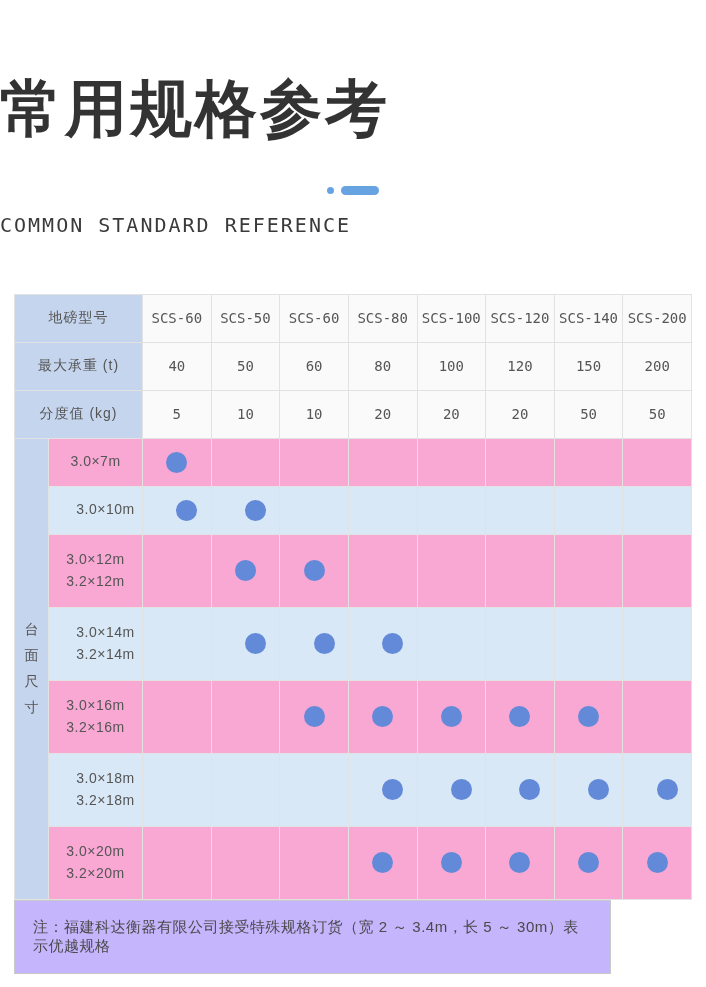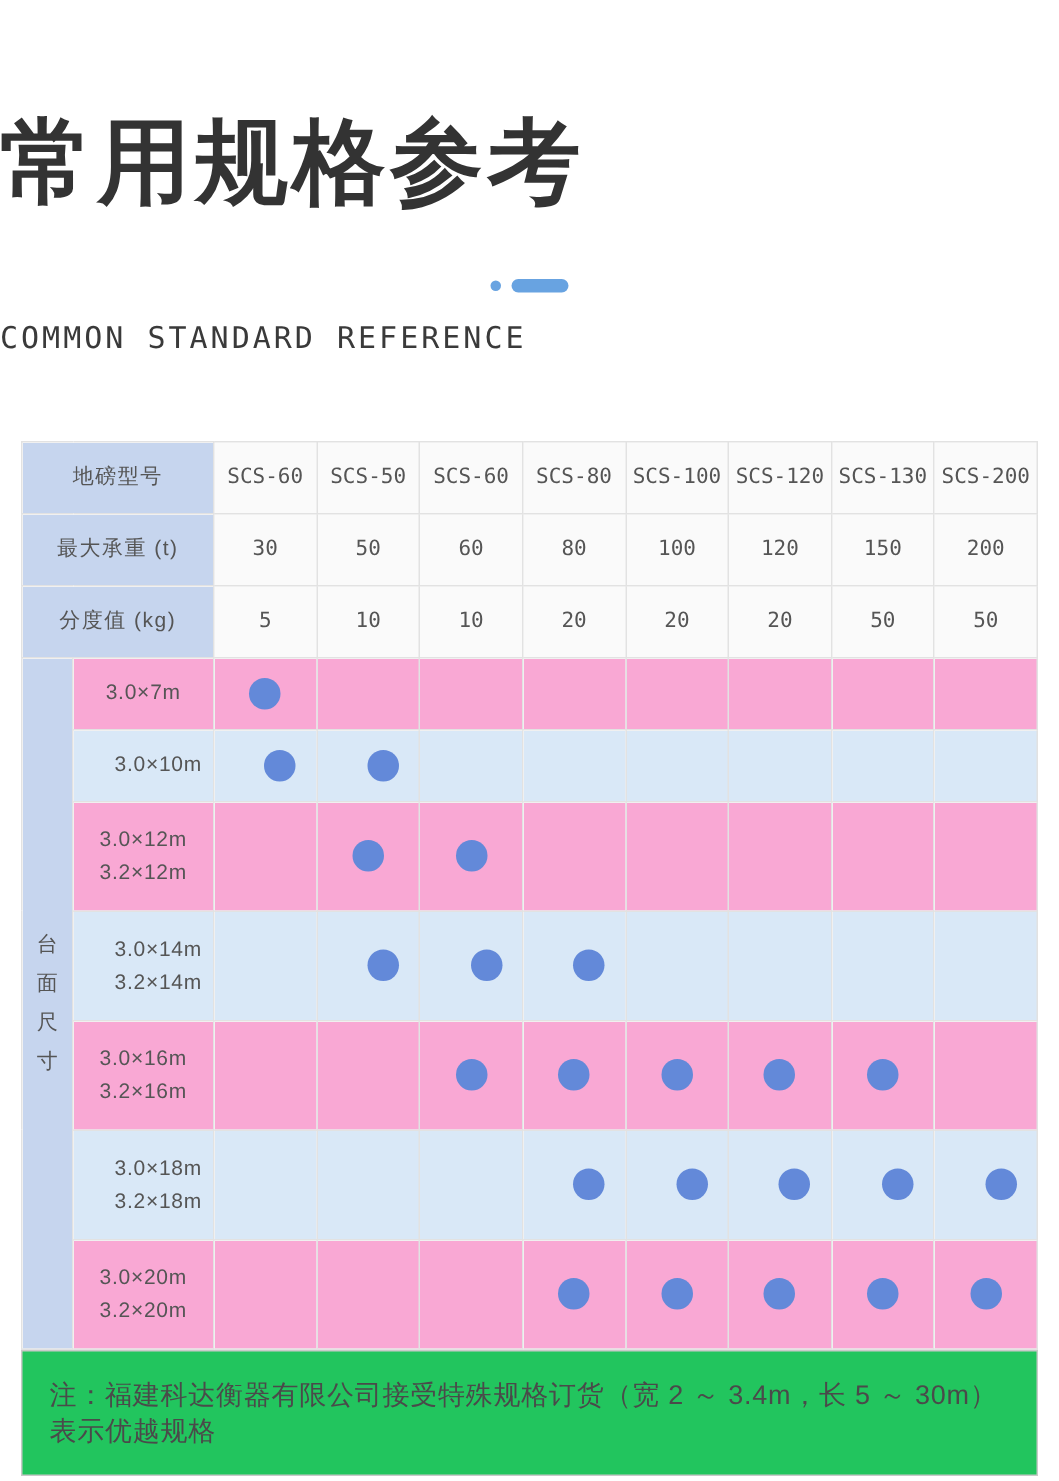--- a/index.html
+++ b/index.html
@@ -91,25 +91,25 @@
   tr.plain td { background: #f9a8d4; }
   tr.plain td.strip, tr.shaded td.strip { background: #c6d5ee; }
   .dot {
     display: inline-block;
     width: 21px; height: 21px;
     border-radius: 50%;
     background: #6389d9;
     vertical-align: middle;
   }
   .note-box {
-    width: 678px;
+    width: 597px;
     border: 1px solid #c9c9c9;
-    background: #22c55e;
+    background: #c4b5fd;
     padding: 17px 18px;
-    font-size: 18px;
+    font-size: 15px;
     color: #4a4a4a;
     letter-spacing: 0.5px;
     text-align: left;
   }
 </style>
 </head>
 <body>
 
 <div class="page-header">
   <h1 class="page-title">常用规格参考</h1>
@@ -136,26 +136,26 @@
     </colgroup>
     <tbody id="spec-body">
       <tr class="h48" id="models-row">
         <td class="lbl" colspan="2">地磅型号</td>
       <td class="code">SCS-60</td>
           <td class="code">SCS-50</td>
           <td class="code">SCS-60</td>
           <td class="code">SCS-80</td>
           <td class="code">SCS-100</td>
           <td class="code">SCS-120</td>
-          <td class="code">SCS-130</td>
+          <td class="code">SCS-140</td>
           <td class="code">SCS-200</td>
         </tr>
       <tr class="h48" id="capacity-row">
         <td class="lbl" colspan="2">最大承重 (t)</td>
-      <td class="num">30</td>
+      <td class="num">40</td>
           <td class="num">50</td>
           <td class="num">60</td>
           <td class="num">80</td>
           <td class="num">100</td>
           <td class="num">120</td>
           <td class="num">150</td>
           <td class="num">200</td>
         </tr>
       <tr class="h48" id="division-row">
         <td class="lbl" colspan="2">分度值 (kg)</td>

